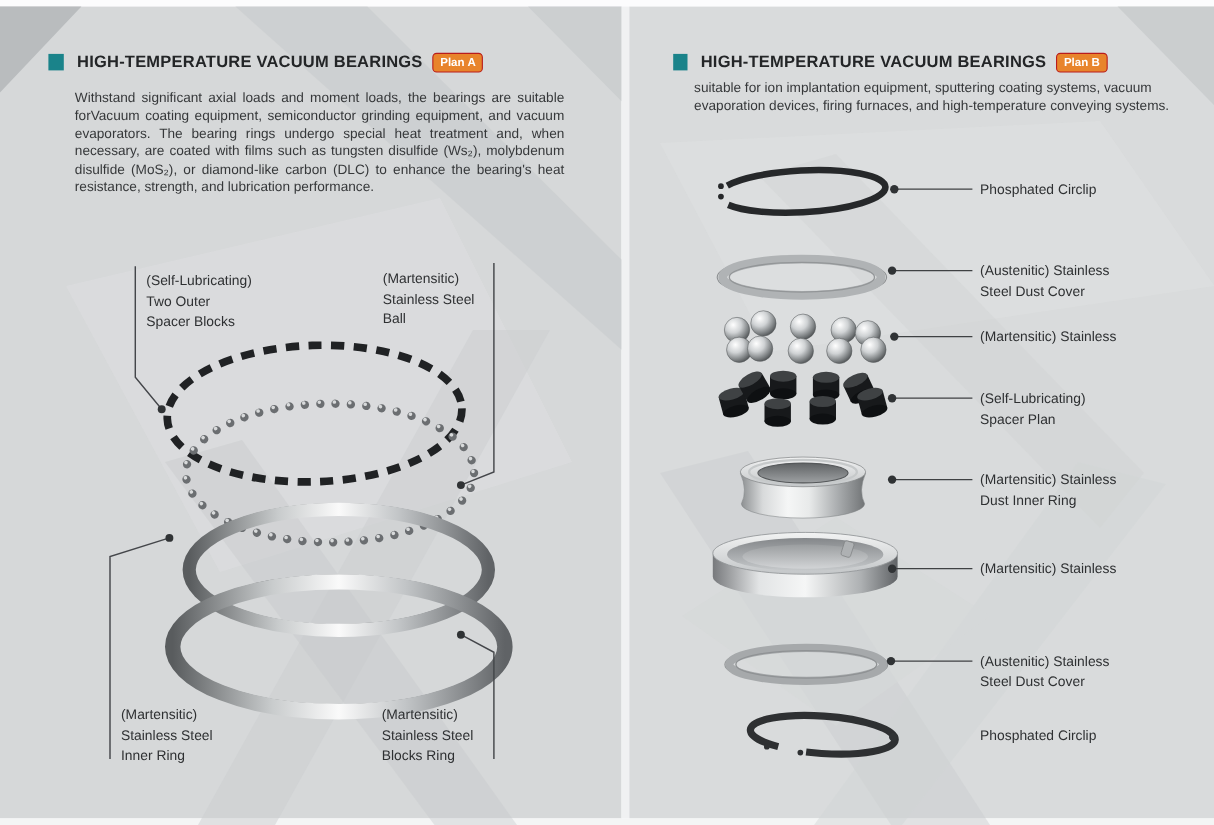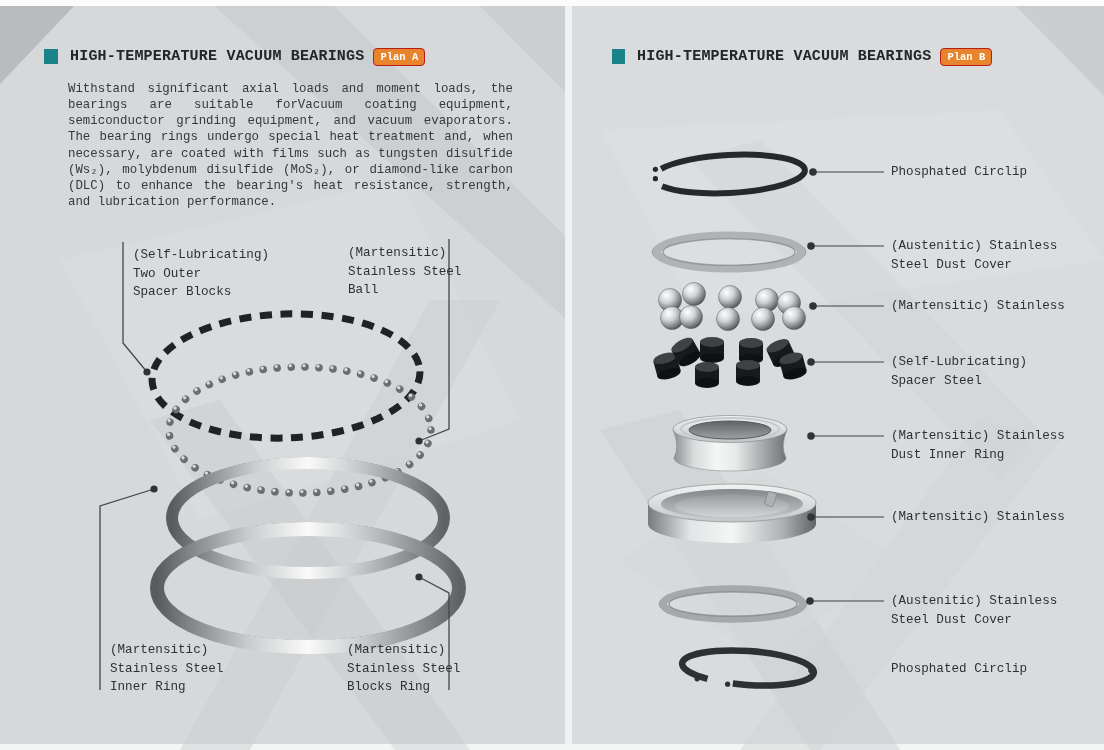--- a/index.html
+++ b/index.html
@@ -1,17 +1,17 @@
 <!DOCTYPE html>
 <html><head>
 <meta charset="utf-8">
 <style>
   html,body{margin:0;padding:0;background:#e9eaeb;}
   .canvas{position:relative;width:1104px;height:750px;overflow:hidden;background:#ffffff;
-          font-family:Liberation Mono, monospace;}
+          font-family:Liberation Sans, sans-serif;}
   svg.art{position:absolute;left:0;top:0;}
   .abs{position:absolute;}
   .title-row{display:flex;align-items:center;}
   .tsq{width:14px;height:15px;background:#1a838a;margin-right:12px;flex:0 0 auto;}
   .ttl{font-size:15px;font-weight:700;color:#232527;margin:0;letter-spacing:.2px;white-space:nowrap;}
   .badge{margin-left:9px;background:#e8842b;border:1px solid #b91c1c;border-radius:4px;color:#fff;
          font-size:10.5px;font-weight:700;padding:1.5px 6px 2px;white-space:nowrap;line-height:12px;}
   .desc{color:#36383a;font-size:12.4px;}
   .callout{color:#2e3032;font-size:12.6px;line-height:18.6px;}
   .callout span{display:block;}
@@ -267,34 +267,35 @@
     <span>(Martensitic)</span>
     <span>Stainless Steel</span>
     <span>Blocks Ring</span>
   </div>
 
   <div class="abs title-row" style="left:612px;top:48px;">
     <span class="tsq" style="width:13px;"></span>
     <h1 class="ttl">HIGH-TEMPERATURE VACUUM BEARINGS</h1>
     <span class="badge">Plan B</span>
   </div>
+  <div class="abs desc" style="left:631px;top:73px;width:437px;line-height:15.9px;">suitable for ion implantation equipment, sputtering coating systems, vacuum evaporation devices, firing furnaces, and high-temperature conveying systems.</div>
 
   <div class="abs callout" style="left:891px;top:163px;width:205px;">
     <span>Phosphated Circlip</span>
   </div>
   <div class="abs callout" style="left:891px;top:237px;width:205px;">
     <span>(Austenitic) Stainless</span>
     <span>Steel Dust Cover</span>
   </div>
   <div class="abs callout" style="left:891px;top:297px;width:205px;">
     <span>(Martensitic) Stainless</span>
   </div>
   <div class="abs callout" style="left:891px;top:353px;width:205px;">
     <span>(Self-Lubricating)</span>
-    <span>Spacer Steel</span>
+    <span>Spacer Plan</span>
   </div>
   <div class="abs callout" style="left:891px;top:427px;width:205px;">
     <span>(Martensitic) Stainless</span>
     <span>Dust Inner Ring</span>
   </div>
   <div class="abs callout" style="left:891px;top:508px;width:205px;">
     <span>(Martensitic) Stainless</span>
   </div>
   <div class="abs callout" style="left:891px;top:592px;width:205px;">
     <span>(Austenitic) Stainless</span>

